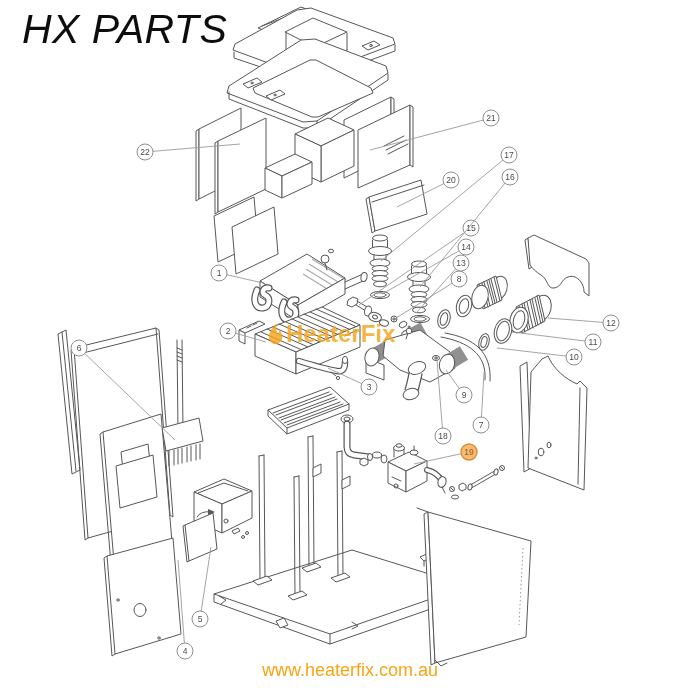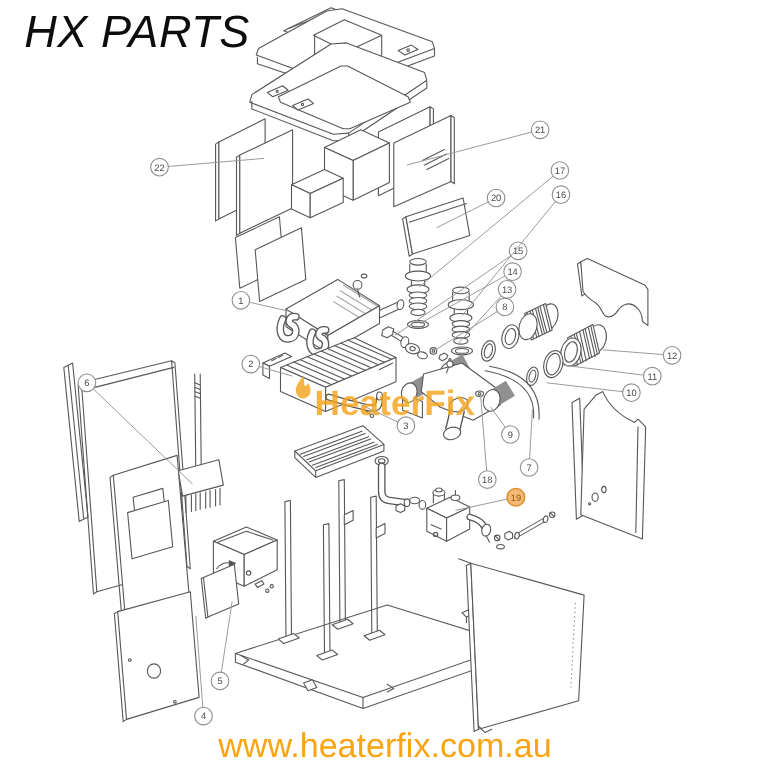--- a/index.html
+++ b/index.html
@@ -1,22 +1,22 @@
 <!DOCTYPE html>
 <html><head>
 <meta charset="utf-8">
 <style>
   html,body{margin:0;padding:0;background:#ffffff;}
   body{width:700px;height:700px;overflow:hidden;font-family:"Liberation Sans",sans-serif;}
   .stage{position:relative;width:700px;height:700px;background:#fff;}
   svg.diagram{position:absolute;left:0;top:0;}
   .page-title{position:absolute;left:22px;top:6px;font-size:41px;color:#0d0d0d;letter-spacing:0.5px;font-style:italic;}
   .watermark{position:absolute;left:266px;top:320px;display:flex;align-items:center;gap:1px;opacity:0.82;pointer-events:none;}
-  .watermark .wm-text{font-size:32px;font-weight:bold;color:#F5A41F;white-space:nowrap;margin-top:28px;}
-  .footer-url{position:absolute;left:0;top:660px;width:100%;text-align:center;font-size:31px;color:#F9A413;}
+  .watermark .wm-text{font-size:24px;font-weight:bold;color:#F5A41F;white-space:nowrap;}
+  .footer-url{position:absolute;left:0;top:660px;width:100%;text-align:center;font-size:18px;color:#F9A413;}
   
   .s{fill:none;stroke:#575757;stroke-width:1;stroke-linecap:round;stroke-linejoin:round;}
   .f{fill:#ffffff;stroke:#575757;stroke-width:1;stroke-linejoin:round;}
   .sh{fill:none;stroke:#a9a9a9;stroke-width:1.1;}
 </style>
 </head>
 <body>
 
 <div class="stage">
 

